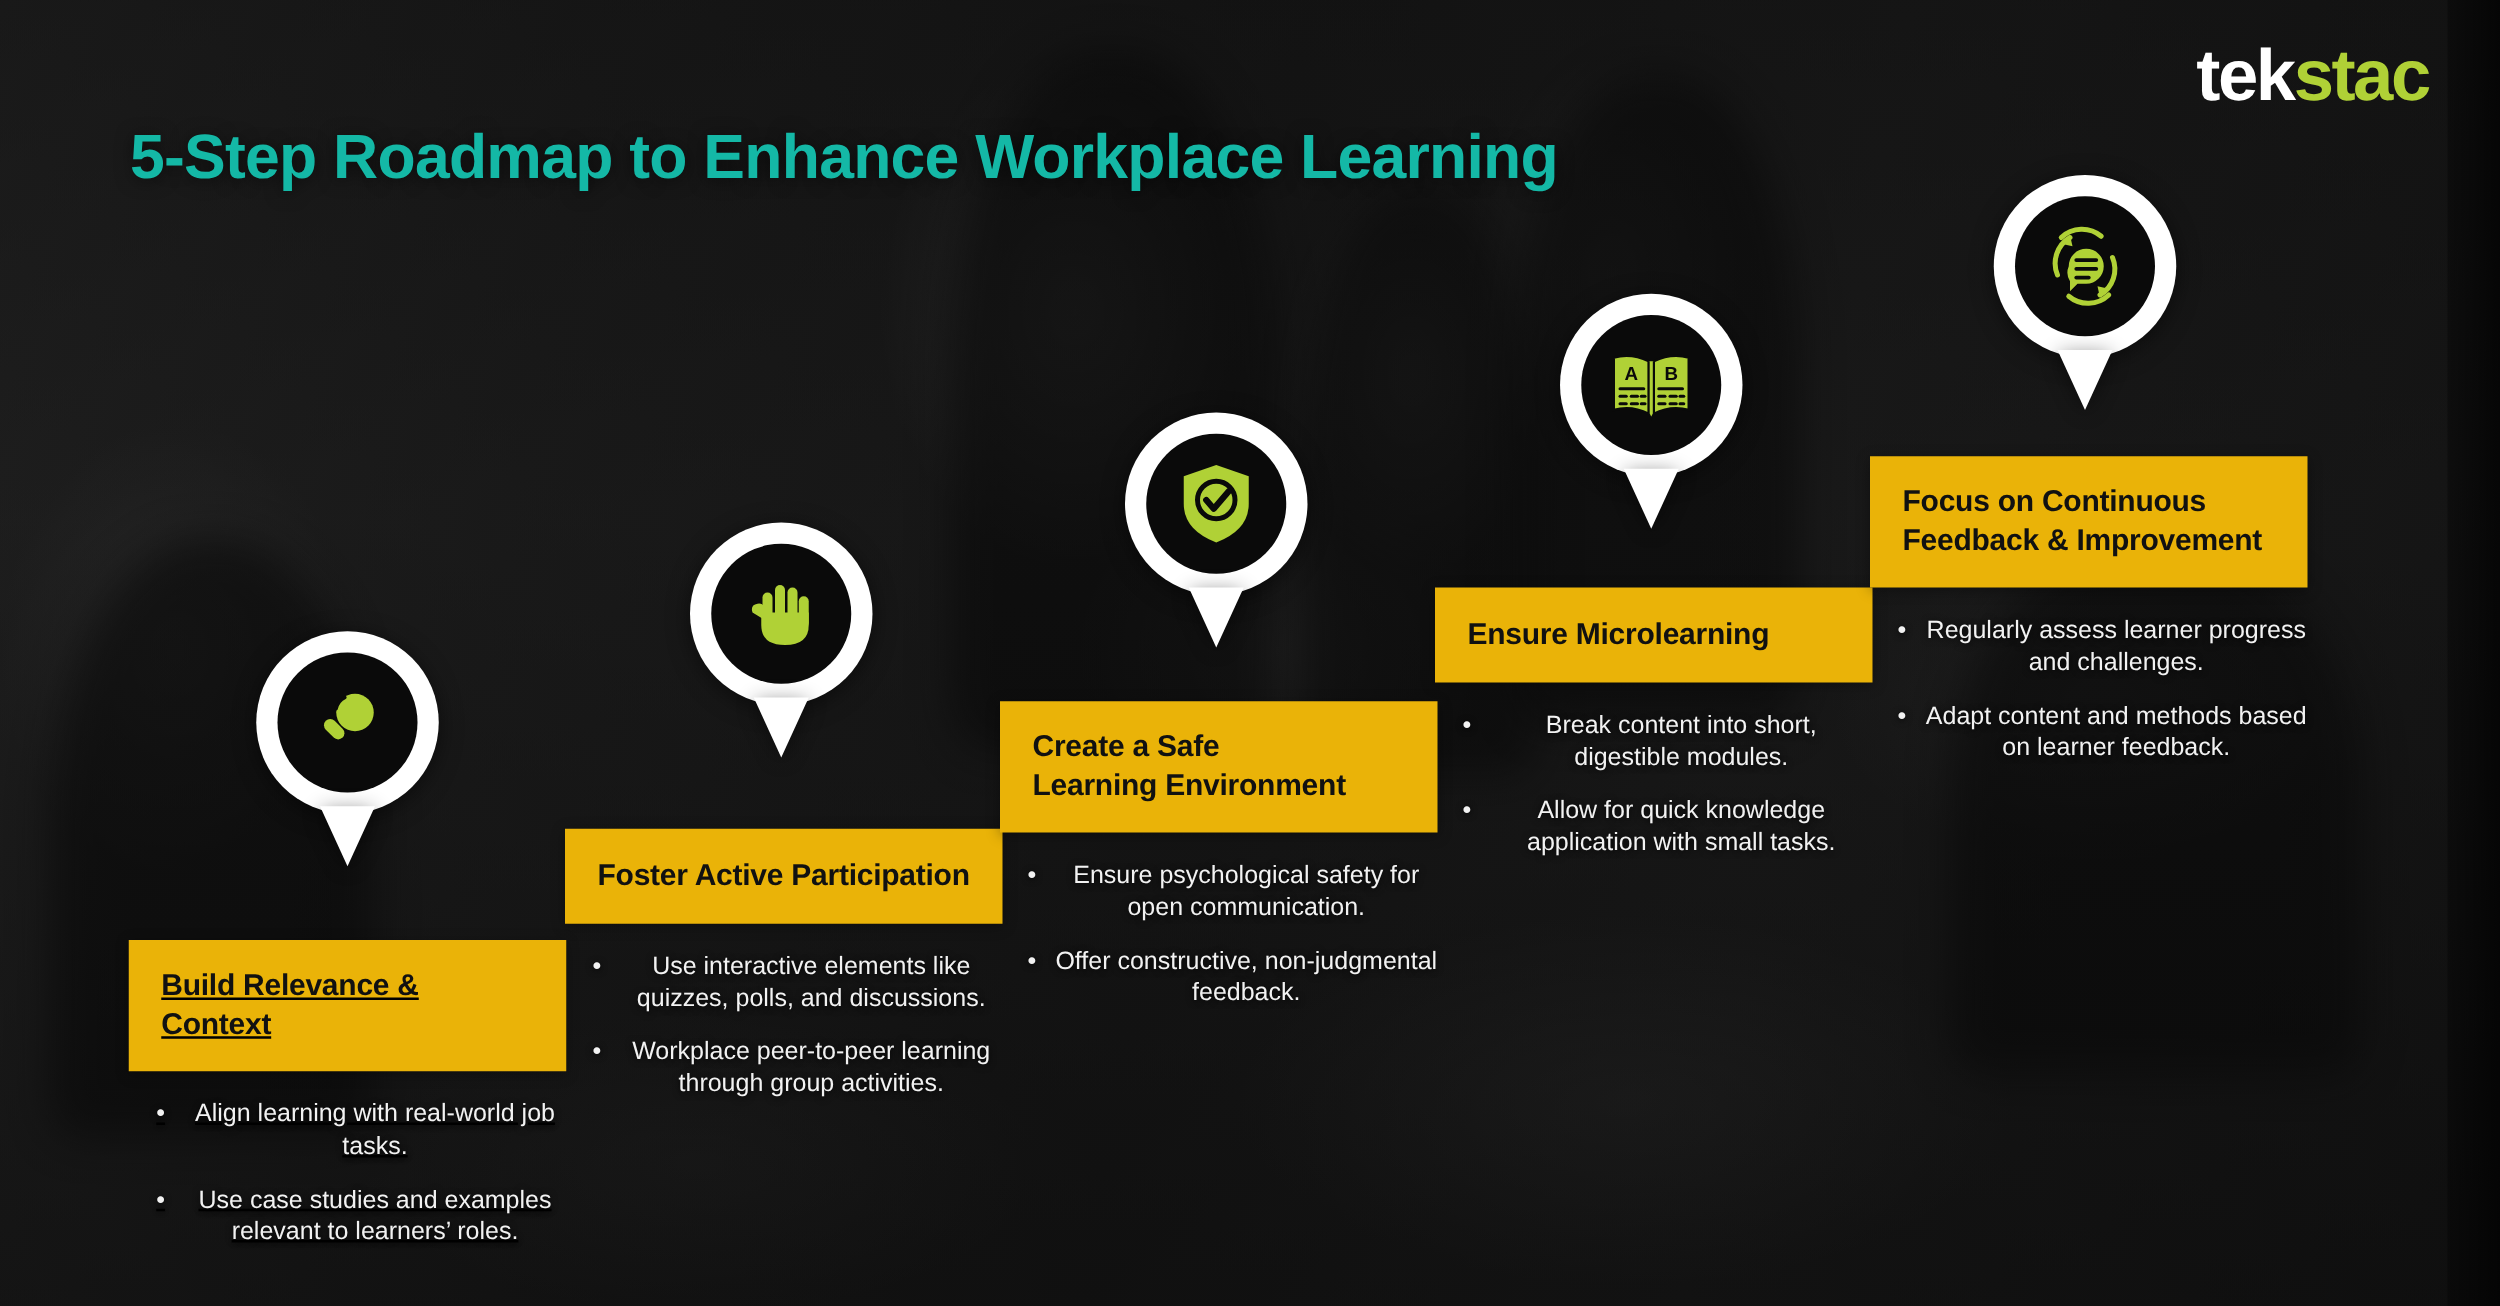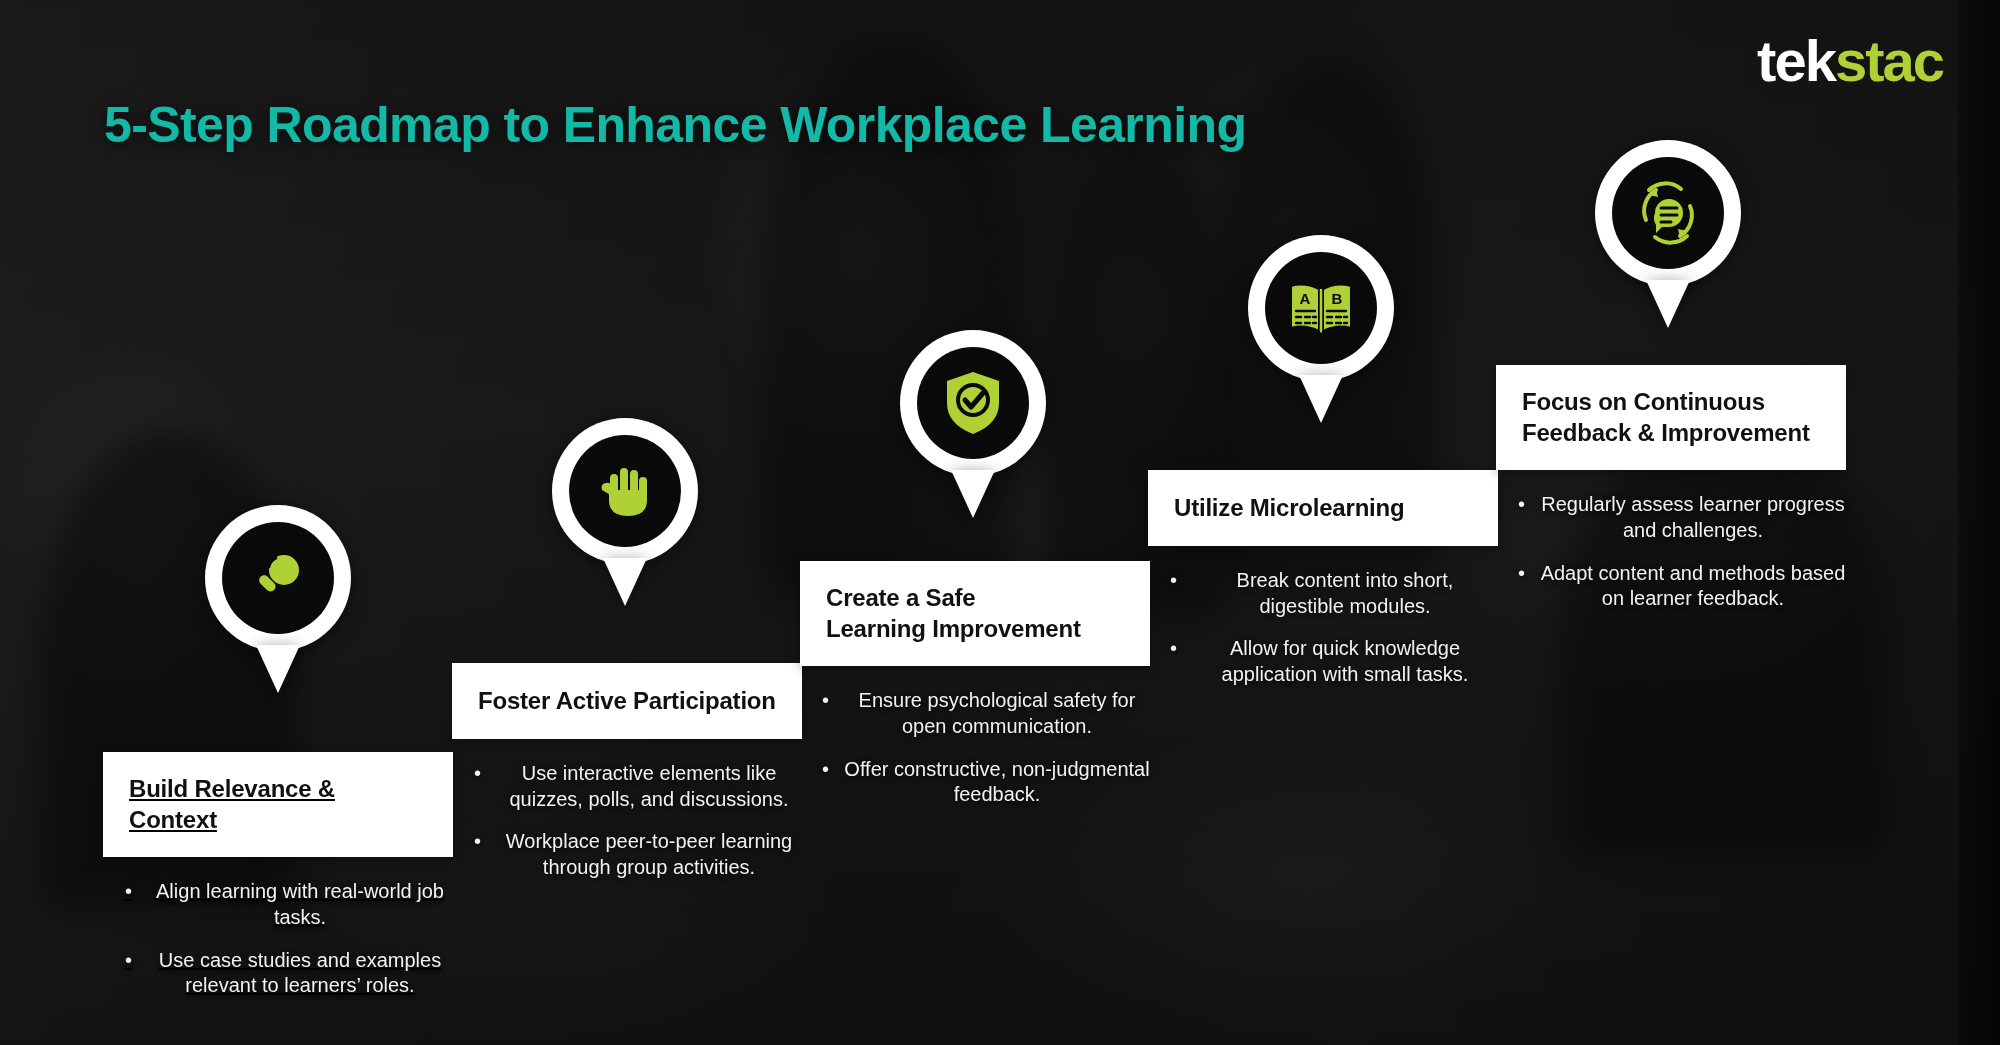--- a/index.html
+++ b/index.html
@@ -78,21 +78,21 @@
     border-left:22px solid transparent;
     border-right:22px solid transparent;
     border-top:48px solid #ffffff;
     filter:drop-shadow(0 3px 8px rgba(0,0,0,.45));
   }
   .pin-inner svg { display:block; }
 
   
   .step { position:absolute; }
   .card {
-    background:#ffffff;
+    background:#eab308;
     padding:22px 26px;
     display:flex; align-items:center;
     min-height:76px;
     box-shadow:0 2px 10px rgba(0,0,0,.35);
   }
   .card-title {
     font-size:24px; font-weight:bold; color:#111111;
     line-height:1.28; letter-spacing:-0.2px;
   }
   .bullets {
@@ -259,37 +259,37 @@
       <li class="bullet">
         <span class="bullet-dot">•</span>
         <span class="bullet-text">Workplace peer-to-peer learning through group activities.</span>
       </li>
     </ul>
   </div>
 
   <div class="step" style="left:800px; top:561px; width:350px;">
     <div class="card">
       <div class="card-title" style="white-space:pre-line;">Create a Safe
-Learning Improvement</div>
+Learning Environment</div>
     </div>
     <ul class="bullets">
       <li class="bullet">
         <span class="bullet-dot">•</span>
         <span class="bullet-text">Ensure psychological safety for open communication.</span>
       </li>
       <li class="bullet">
         <span class="bullet-dot">•</span>
         <span class="bullet-text">Offer constructive, non-judgmental feedback.</span>
       </li>
     </ul>
   </div>
 
   <div class="step" style="left:1148px; top:470px; width:350px;">
     <div class="card">
-      <div class="card-title">Utilize Microlearning</div>
+      <div class="card-title">Ensure Microlearning</div>
     </div>
     <ul class="bullets">
       <li class="bullet">
         <span class="bullet-dot">•</span>
         <span class="bullet-text">Break content into short, digestible modules.</span>
       </li>
       <li class="bullet">
         <span class="bullet-dot">•</span>
         <span class="bullet-text">Allow for quick knowledge application with small tasks.</span>
       </li>

